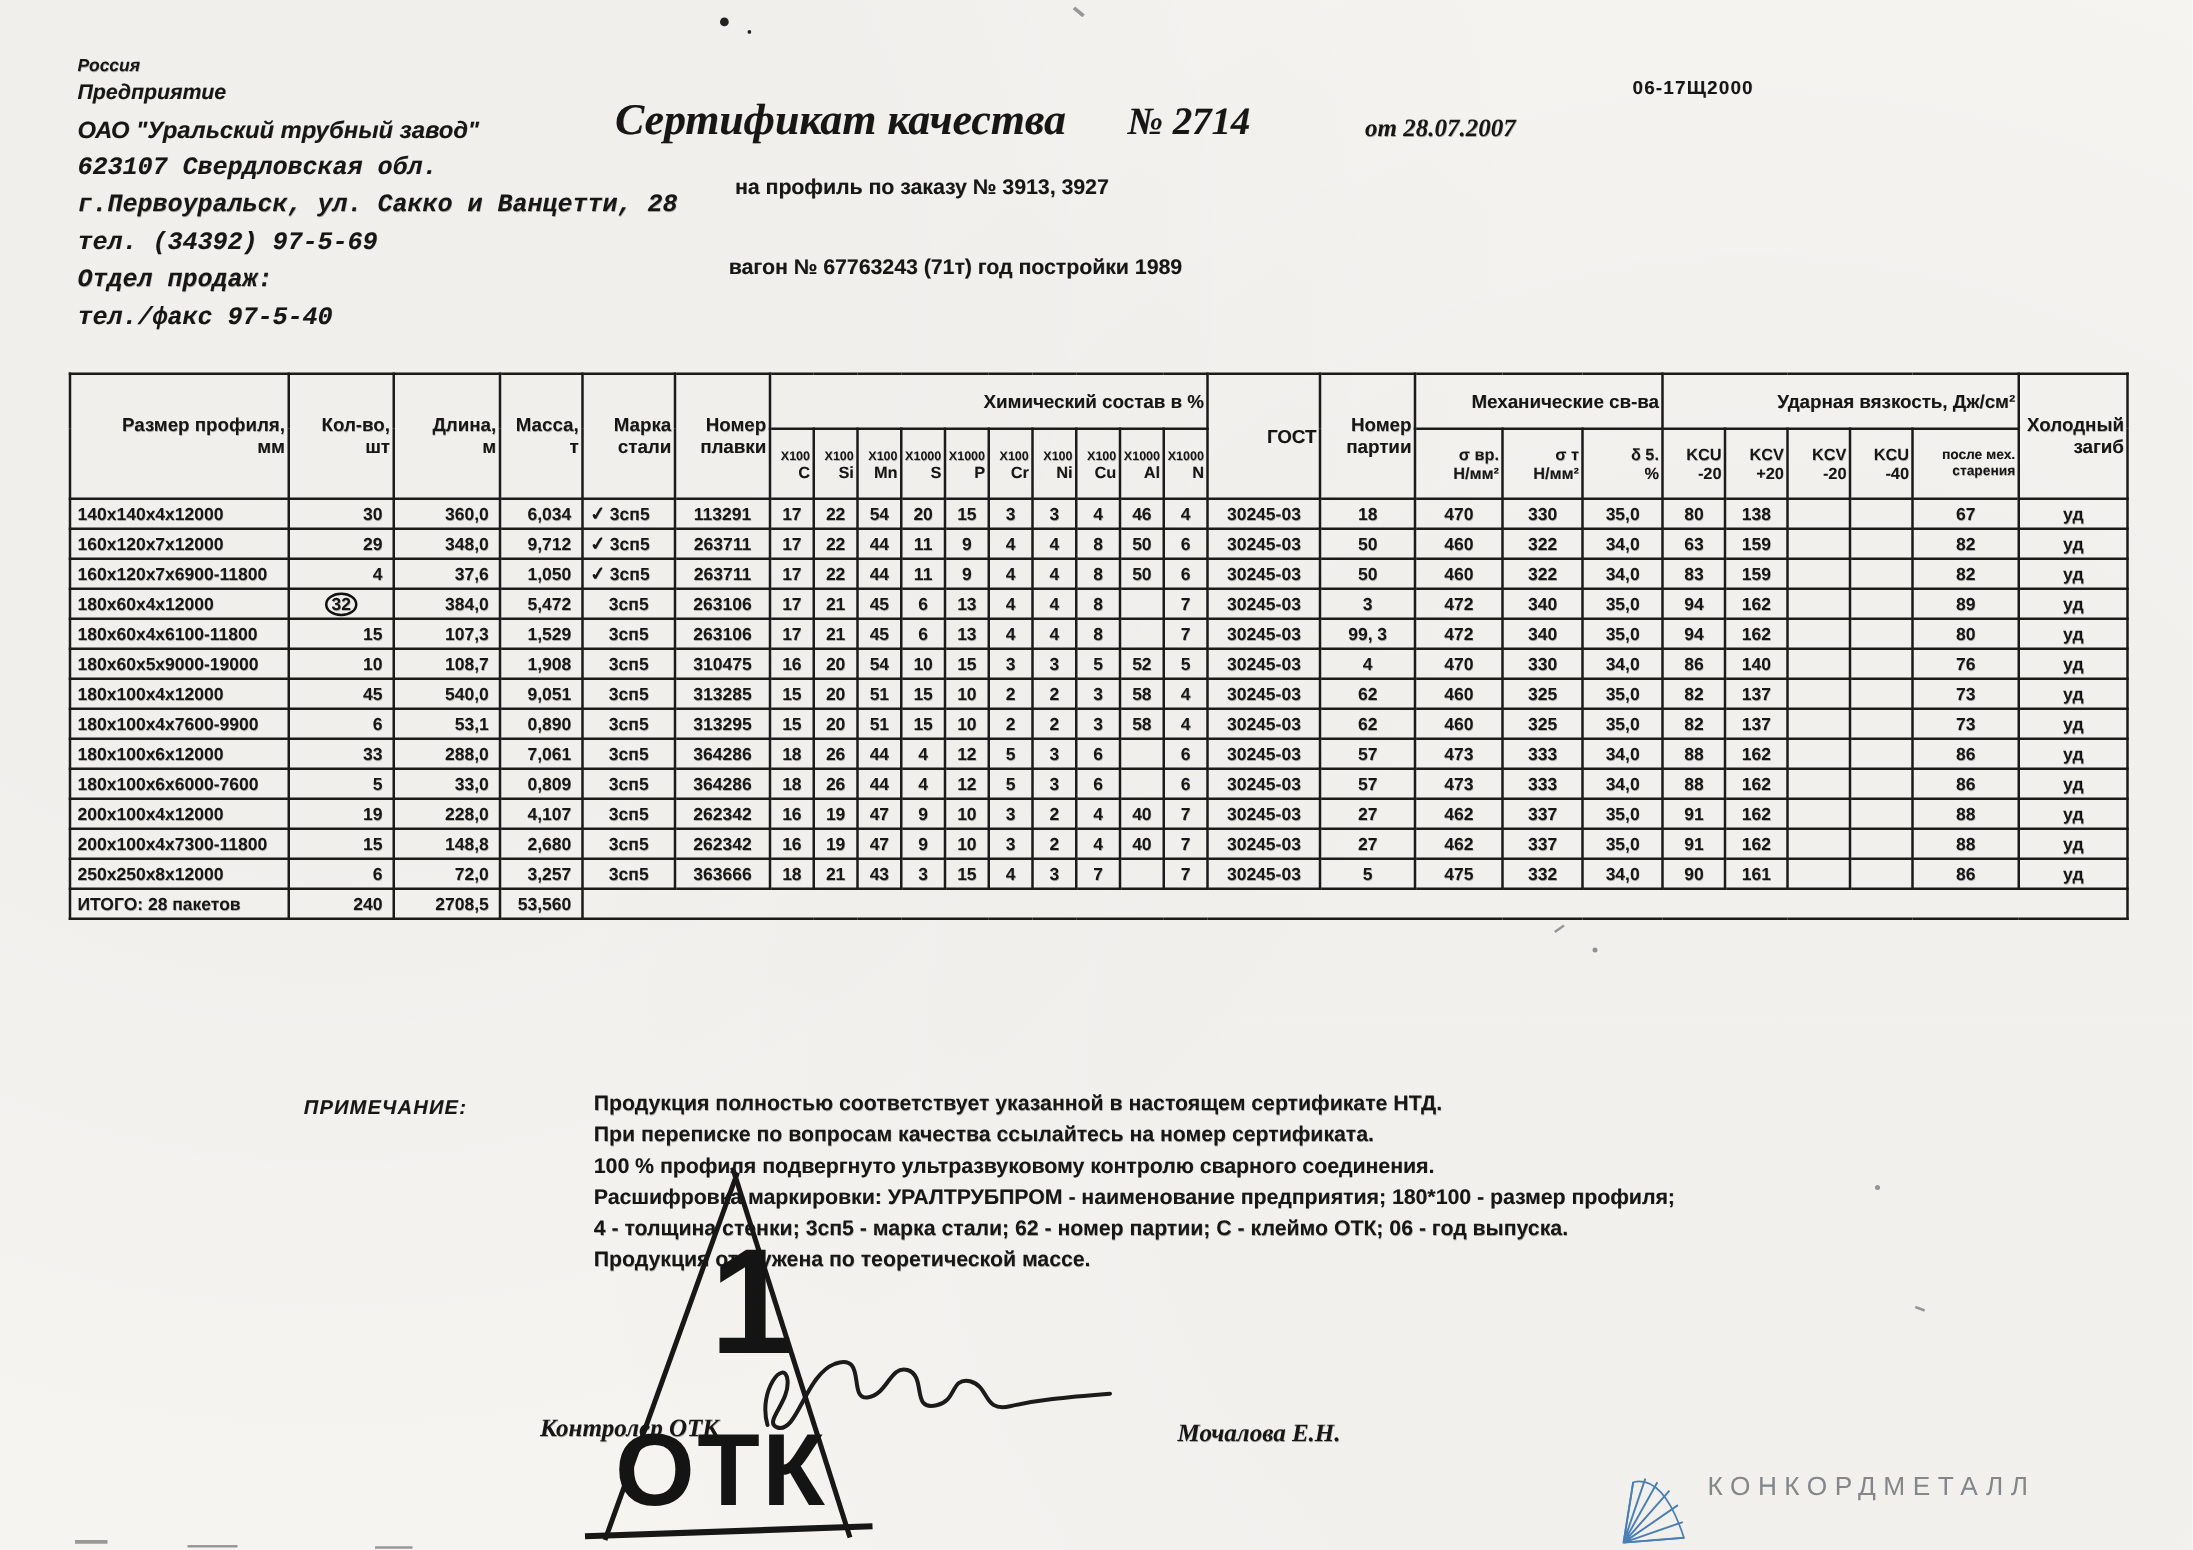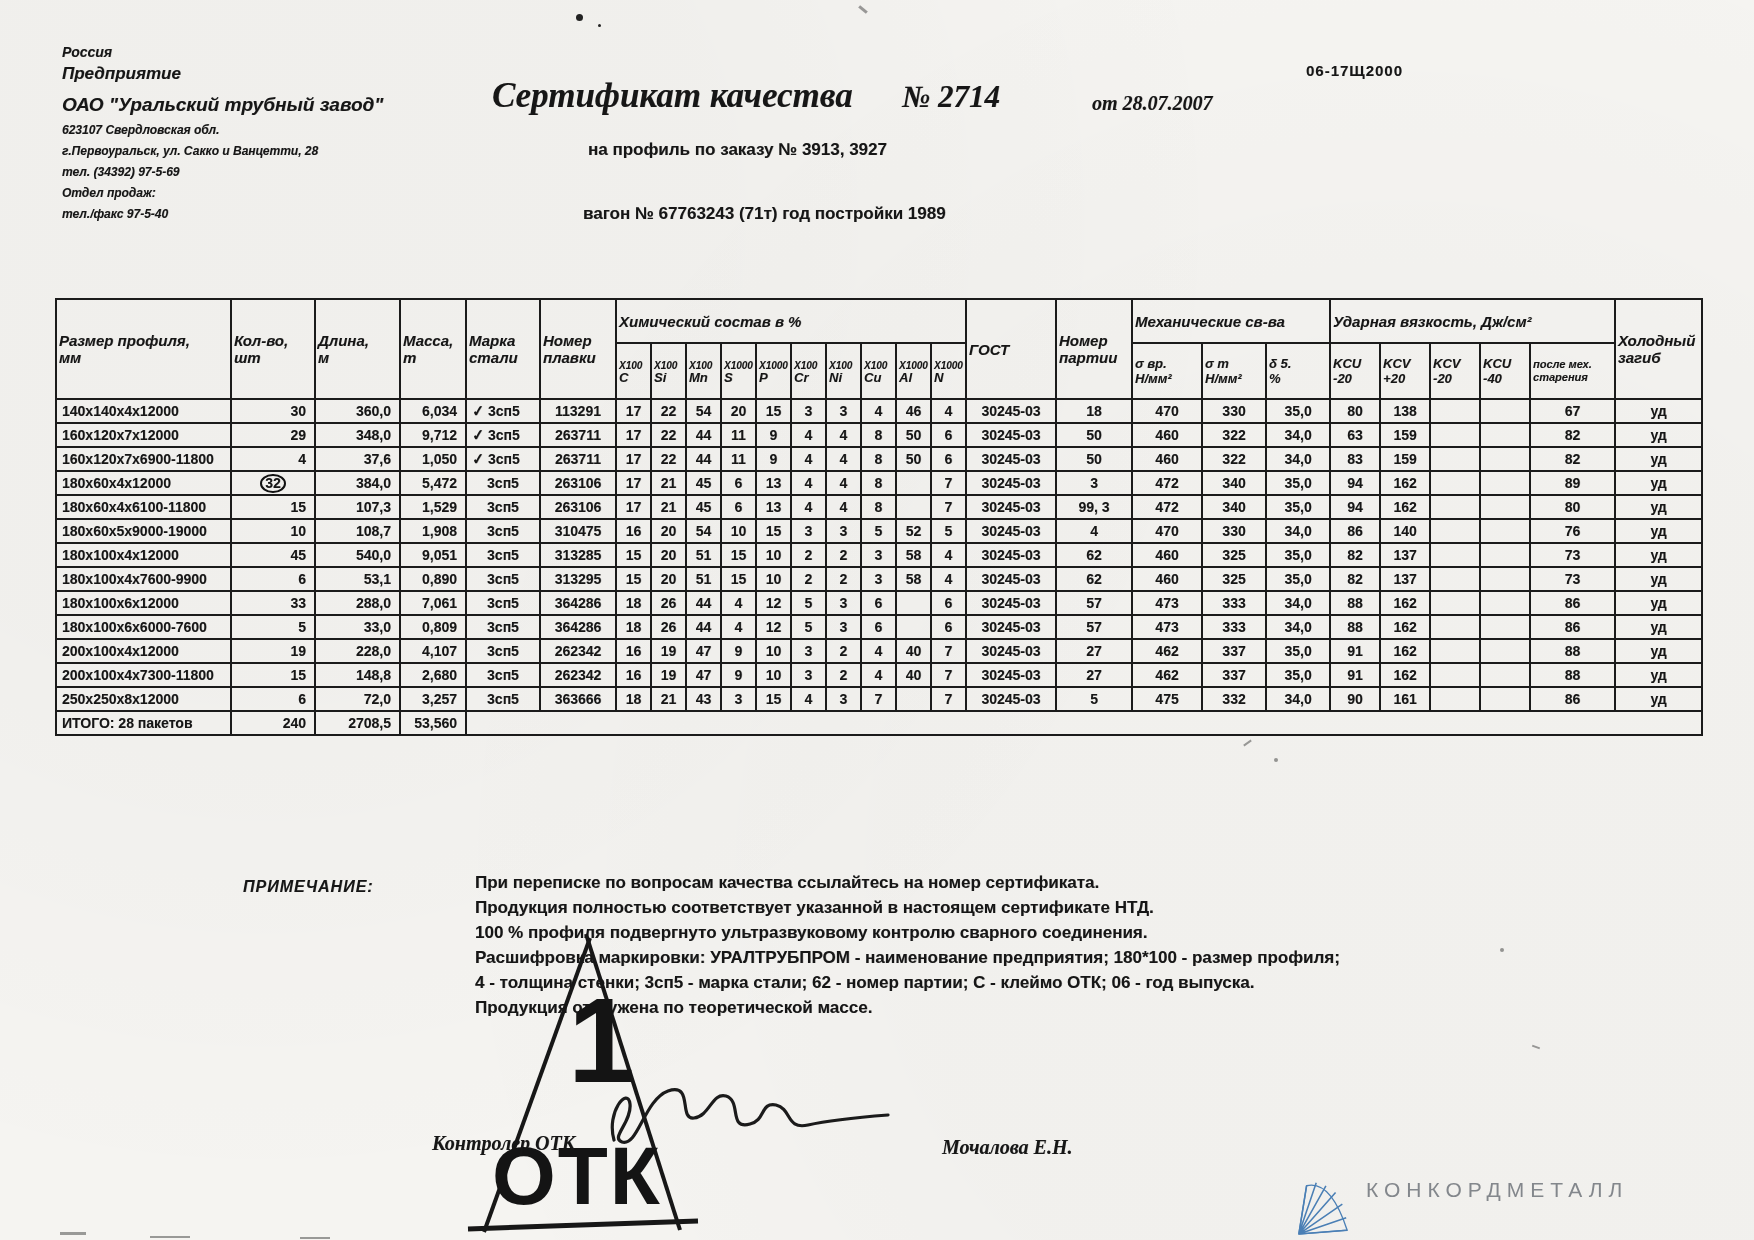--- a/index.html
+++ b/index.html
@@ -11,36 +11,36 @@
       #f5f4f1;
     font-family:"Liberation Sans", sans-serif;
     color:#161616;
   }
   .ink{ text-shadow:0.4px 0.4px 0 rgba(20,20,20,0.35); }
   
   #letterhead{ position:absolute; left:62px; top:44px; font-style:italic; font-weight:bold; }
   #letterhead .l-country{ font-size:14px; }
   #letterhead .l-enterprise{ font-size:17px; margin-top:4px; }
   #letterhead .l-company{ font-size:19px; margin-top:10px; }
-  #letterhead .l-addr{ font-size:12px; margin-top:7px; }
+  #letterhead .l-addr{ font-size:20px; margin-top:7px;font-family:Liberation Mono, monospace; }
   
   .serifb{ font-family:"Liberation Serif", serif; font-weight:bold; font-style:italic; }
   #title-main{ position:absolute; left:492px; top:76px; font-size:35px; }
   #title-number{ position:absolute; left:902px; top:79px; font-size:31px; }
   #title-date{ position:absolute; left:1092px; top:92px; font-size:20px; }
   #subject-line{ position:absolute; left:588px; top:140px; font-size:17px; font-weight:bold; }
   #wagon-line{ position:absolute; left:583px; top:204px; font-size:17px; font-weight:bold; }
   #corner-code{ position:absolute; left:1306px; top:62px; font-size:15px; font-weight:bold; letter-spacing:1px; }
   
   #cert-table{ position:absolute; left:55px; top:298px; border-collapse:collapse; table-layout:fixed; width:1646px; }
   #cert-table th, #cert-table td{
     border:2px solid #1b1b1b; padding:0 2px; font-weight:bold; color:#161616;
     overflow:hidden; white-space:nowrap; text-shadow:0.4px 0.4px 0 rgba(20,20,20,0.3);
   }
-  #cert-table th{ font-size:15px; text-align:left; vertical-align:middle;font-style:italic; }
+  #cert-table th{ font-size:15px; text-align:right; vertical-align:middle; }
   #cert-table .h2{ height:56px;padding-left:32px; }
   #cert-table .h1 th{ height:42px; }
   #cert-table .sub .m{ display:block; font-size:10px; line-height:11px; margin-top:2px; }
   #cert-table .sub .e{ display:block; font-size:13px; line-height:14px; }
   #cert-table .mechsub{ font-size:13px; line-height:15px; }
   #cert-table .agingsub{ font-size:11px; line-height:13px; white-space:normal; }
   #cert-table td{ height:22px; font-size:14px; }
   #cert-table .al{ text-align:left; padding-left:5px; }
   #cert-table .ar{ text-align:right; padding-right:8px; }
   #cert-table .ac{ text-align:center; }
@@ -567,22 +567,22 @@
         <td class="ar">240</td>
         <td class="ar">2708,5</td>
         <td class="ar">53,560</td>
         <td colspan="23" class="t-empty"></td>
       </tr>
     </tfoot>
   </table>
 
   <div id="notes-label" class="ink">ПРИМЕЧАНИЕ:</div>
   <div id="notes" class="ink">
+    <div>Продукция полностью соответствует указанной в настоящем сертификате НТД.</div>
     <div>При переписке по вопросам качества ссылайтесь на номер сертификата.</div>
-    <div>Продукция полностью соответствует указанной в настоящем сертификате НТД.</div>
     <div>100 % профиля подвергнуто ультразвуковому контролю сварного соединения.</div>
     <div>Расшифровка маркировки: УРАЛТРУБПРОМ - наименование предприятия; 180*100 - размер профиля;</div>
     <div>4 - толщина стенки; 3сп5 - марка стали; 62 - номер партии; С - клеймо ОТК; 06 - год выпуска.</div>
     <div>Продукция отгружена по теоретической массе.</div>
   </div>
 
   <svg id="stamp" width="320" height="310" viewBox="0 0 320 310">
     <line x1="150" y1="8" x2="44" y2="302" stroke="#171717" stroke-width="4"></line>
     <line x1="146" y1="4" x2="240" y2="300" stroke="#171717" stroke-width="4"></line>
     <line x1="28" y1="299" x2="258" y2="291" stroke="#171717" stroke-width="5"></line>

